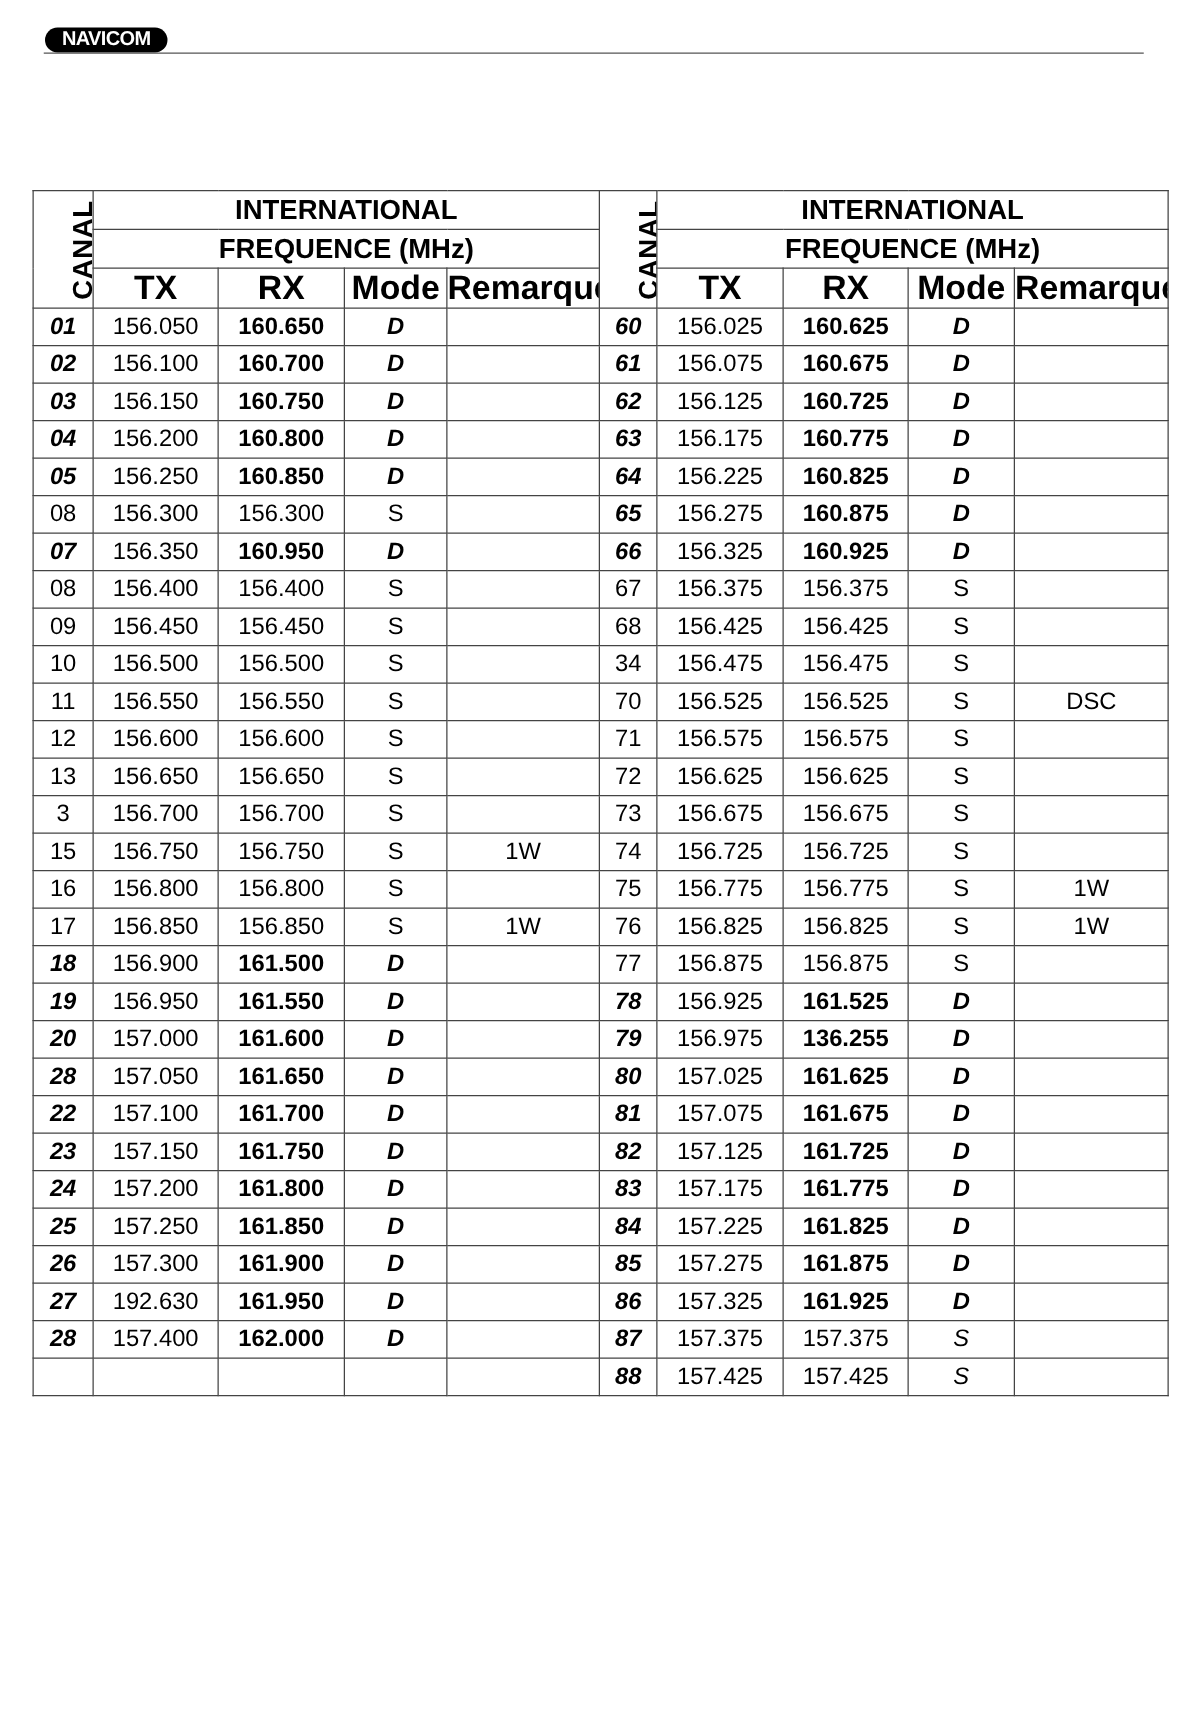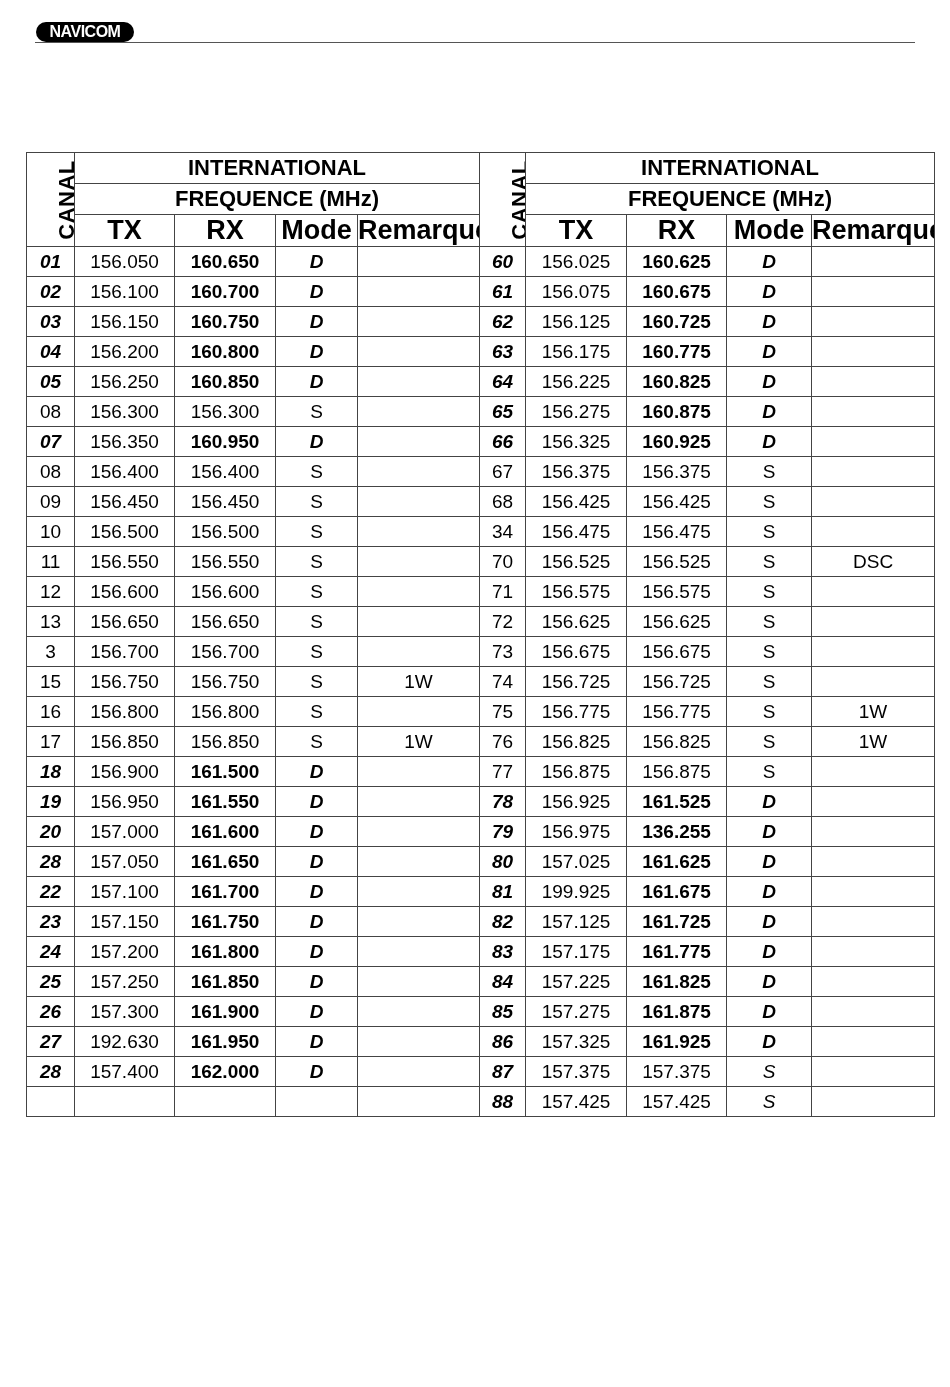--- a/index.html
+++ b/index.html
@@ -314,21 +314,21 @@
         <td class="mode d">D</td>
         <td class="remarque"></td>
       </tr>
       <tr>
         <td class="canal b">22</td>
         <td class="tx">157.100</td>
         <td class="rx b">161.700</td>
         <td class="mode d">D</td>
         <td class="remarque"></td>
         <td class="canal b">81</td>
-        <td class="tx">199.925</td>
+        <td class="tx">157.075</td>
         <td class="rx b">161.675</td>
         <td class="mode d">D</td>
         <td class="remarque"></td>
       </tr>
       <tr>
         <td class="canal b">23</td>
         <td class="tx">157.150</td>
         <td class="rx b">161.750</td>
         <td class="mode d">D</td>
         <td class="remarque"></td>

